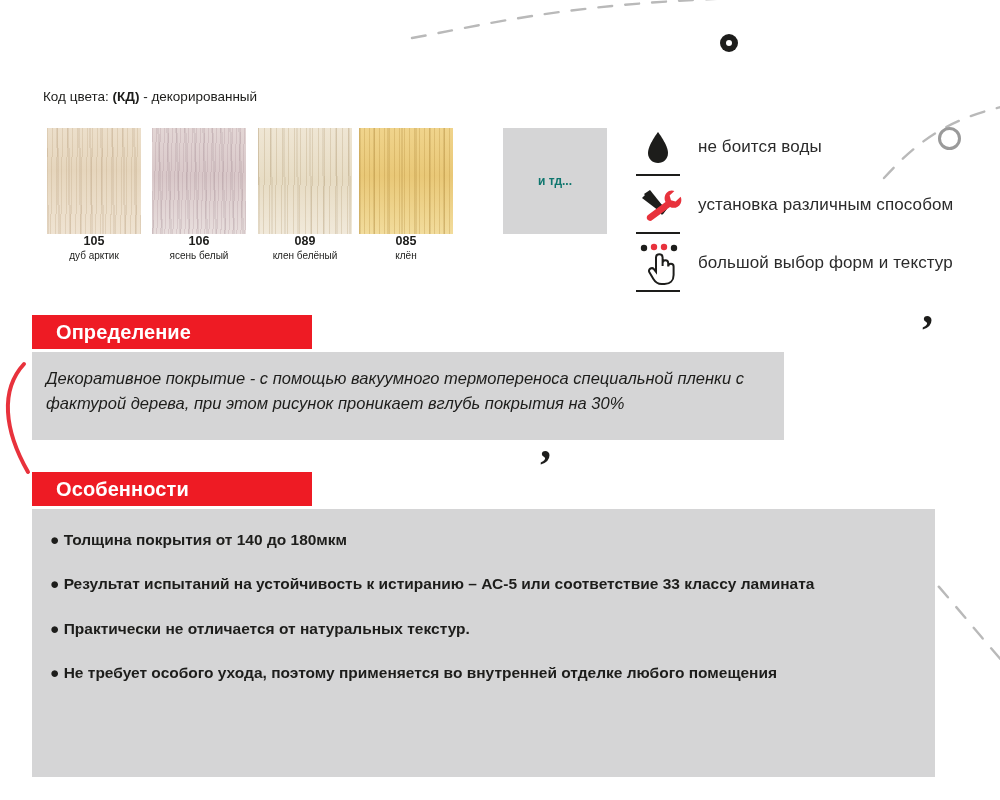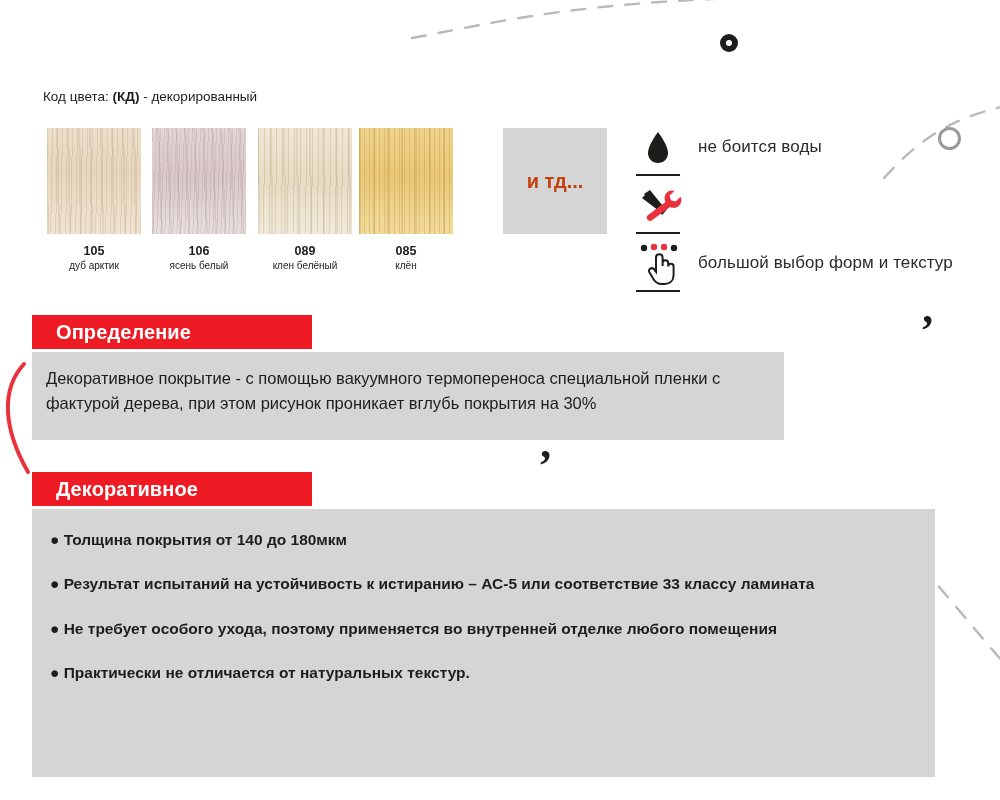--- a/index.html
+++ b/index.html
@@ -105,43 +105,42 @@
     width: 94px;
   }
   .swatch-box {
     width: 94px;
     height: 106px;
     position: relative;
     overflow: hidden;
   }
   .swatch-label {
     text-align: center;
-    margin-top: 10px;
     font-size: 12.5px;
     font-weight: bold;
     line-height: 1.25;
   }
   .swatch-sub {
     text-align: center;
     font-size: 10px;
     font-weight: normal;
     line-height: 1.25;
   }
   .etc-box {
     position: absolute;
     left: 456px; top: 0;
     width: 104px;
     height: 106px;
     background: #d5d5d6;
     display: flex;
     align-items: center;
     justify-content: center;
-    font-size: 20px;
-    font-weight: bold;
-    color: #c2410c;
+    font-size: 12px;
+    font-weight: bold;
+    color: #0f766e;
   }
 
   
   .tex-105 {
     background:
       repeating-linear-gradient(91deg,
         rgba(190,165,130,.30) 0px, rgba(190,165,130,.30) 1px,
         rgba(255,255,255,0) 1px, rgba(255,255,255,0) 5px),
       repeating-linear-gradient(89deg,
         rgba(160,130,95,.16) 0px, rgba(160,130,95,.16) 2px,
@@ -230,20 +229,21 @@
     color: #1d1d1b;
   }
 
   #definition-head { left: 32px; top: 315px; width: 256px; height: 34px; }
   #definition-body {
     left: 32px; top: 352px; width: 752px; height: 88px;
     padding: 14px 18px 0 14px;
     box-sizing: border-box;
     font-size: 16.5px;
     line-height: 1.52;
+    font-style: italic;
   }
 
   #features-head { left: 32px; top: 472px; width: 256px; height: 34px; }
   #features-body {
     left: 32px; top: 509px; width: 903px; height: 268px;
     padding: 20px 22px 8px 18px;
     box-sizing: border-box;
     font-size: 15.5px;
     font-weight: bold;
     line-height: 1.45;
@@ -315,39 +315,40 @@
       <div class="feature-text">не боится воды</div>
     </div>
 
     <div class="feature">
       <svg class="feature-icon" viewBox="0 0 54 50">
         <path d="M8,10 L14,6 L30,26 L26,31 Z" fill="#1d1d1b"></path>
         <path d="M6,14 L11,9 L31,25 L27,30 Z" fill="#1d1d1b"></path>
         <path d="M33,7 C29,9 27.5,14 29.5,18 L12,31 C10.5,32.2 10.3,34.4 11.6,35.8 C12.9,37.2 15,37.2 16.3,36 L34,23 C38,25 42.6,23.4 44.6,19.4 C45.7,17.2 45.6,14.8 44.6,12.8 L39.6,17.4 L35,16.2 L33.6,11.6 L38.4,7 C36.8,6.2 34.8,6.2 33,7 Z" fill="#e8323c"></path>
       </svg>
       <div class="feature-rule"></div>
+      <div class="feature-text">установка различным способом</div>
     </div>
 
     <div class="feature">
       <svg class="feature-icon" viewBox="0 0 54 50">
         <circle cx="8" cy="6" r="3.2" fill="#1d1d1b"></circle>
         <circle cx="18" cy="5" r="3.2" fill="#e8323c"></circle>
         <circle cx="28" cy="5" r="3.2" fill="#e8323c"></circle>
         <circle cx="38" cy="6" r="3.2" fill="#1d1d1b"></circle>
         <path d="M20,16 L20,28 L20,15.5 C20,13.6 21.5,12.2 23.3,12.2 C25.1,12.2 26.6,13.6 26.6,15.5 L26.6,24 L26.6,21 C26.6,19.4 27.9,18.2 29.4,18.2 C31,18.2 32.2,19.4 32.2,21 L32.2,24.5 C32.2,23 33.4,21.8 34.9,21.8 C36.4,21.8 37.6,23 37.6,24.5 L37.6,33 C37.6,38.5 34,42 28.6,42 L25.6,42 C21.6,42 19.2,40 17.4,37 L13.4,30.3 C12.6,28.9 13.1,27.2 14.5,26.5 C15.7,25.9 17.1,26.2 17.9,27.2 L20,29.8 Z" fill="none" stroke="#1d1d1b" stroke-width="2"></path>
       </svg>
       <div class="feature-rule"></div>
       <div class="feature-text">большой выбор форм и текстур</div>
     </div>
   </div>
 
   <div class="sec-head" id="definition-head">Определение</div>
   <div class="sec-body" id="definition-body">Декоративное покрытие - с помощью вакуумного термопереноса специальной пленки с фактурой дерева, при этом рисунок проникает вглубь покрытия на 30%</div>
 
-  <div class="sec-head" id="features-head">Декоративное</div>
+  <div class="sec-head" id="features-head">Особенности</div>
   <div class="sec-body" id="features-body">
     <p>● Толщина покрытия от 140 до 180мкм</p>
     <p>●  Результат испытаний на устойчивость к истиранию – АС-5 или соответствие 33 классу ламината</p>
+    <p>● Практически не отличается от натуральных текстур.</p>
     <p>● Не требует особого ухода, поэтому применяется во внутренней отделке любого помещения</p>
-    <p>● Практически не отличается от натуральных текстур.</p>
   </div>
 
 </div>
 
 </body></html>

